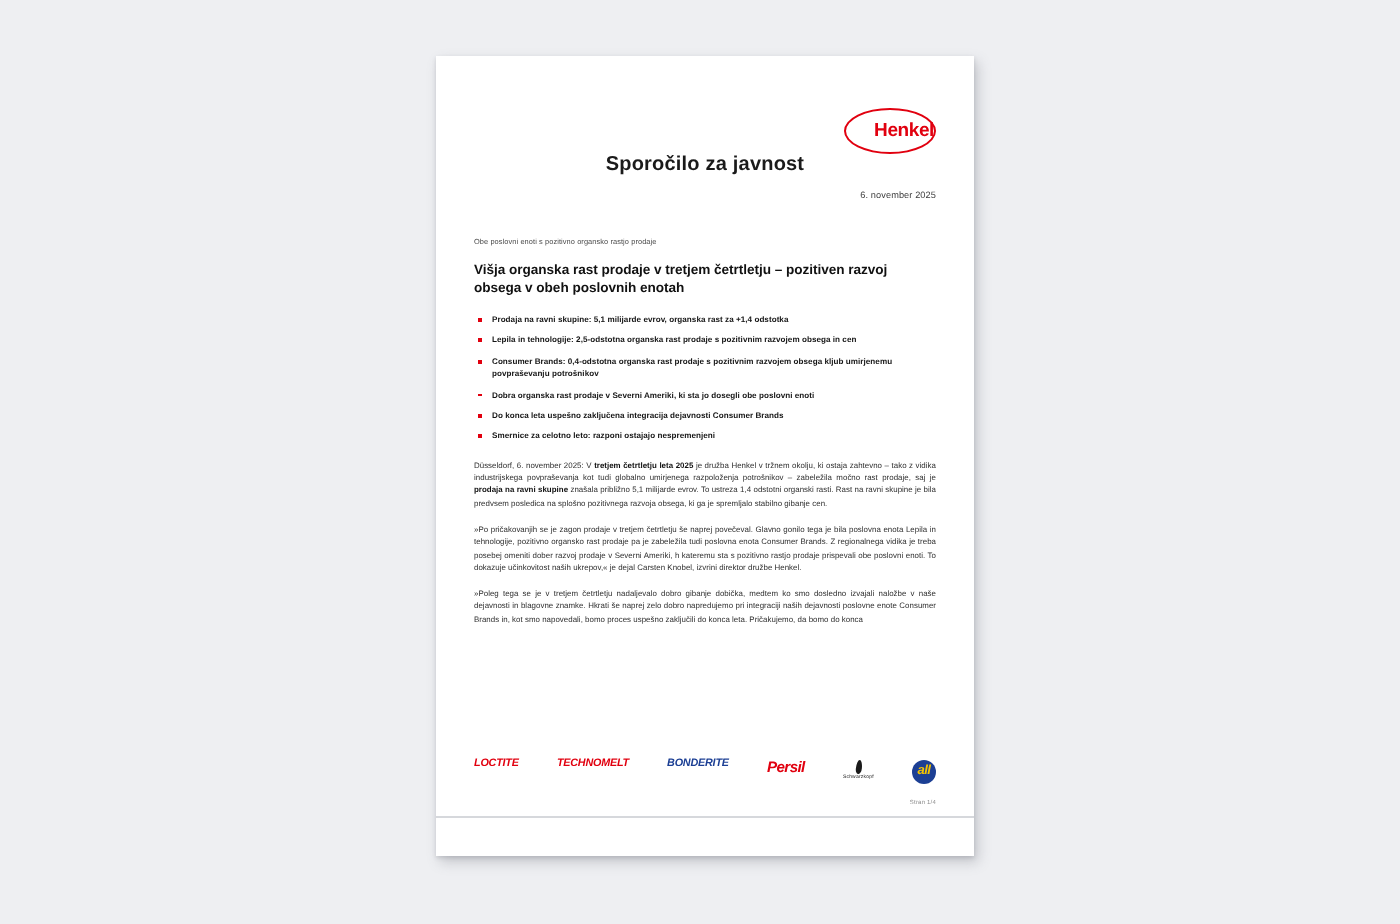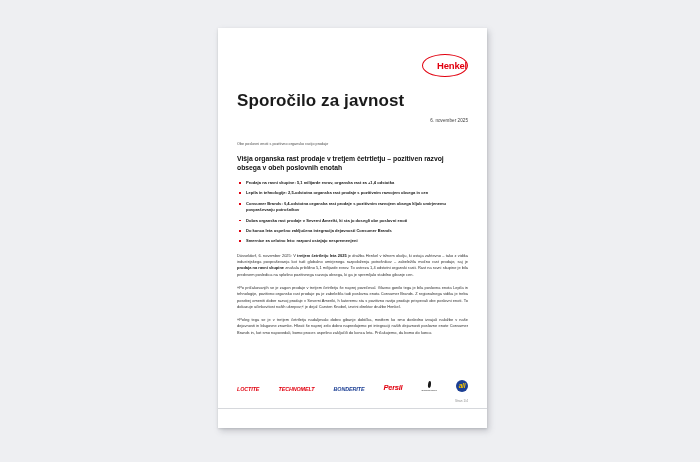--- a/index.html
+++ b/index.html
@@ -54,23 +54,22 @@
   .henkel-logo span {
     color: #e1000f;
     font-size: 9.5px;
     font-weight: bold;
     letter-spacing: -0.2px;
     line-height: 1;
   }
 
   
   .doc-kicker {
-    text-align: left;
-    margin-top: 14px;
-    font-size: 17px;
+    text-align: center;
+    font-size: 10px;
     font-weight: bold;
     color: #1a1a1a;
     letter-spacing: 0.1px;
   }
   .doc-date {
     text-align: right;
     margin-top: 7px;
     font-size: 4.6px;
     color: #3d3d3d;
     letter-spacing: 0.05px;
@@ -129,21 +128,21 @@
   .para + .para { margin-top: 6.5px; }
   .para b { color: #111111; }
 
   
   .brand-strip {
     position: absolute;
     left: 19px;
     right: 19px;
     bottom: 36px;
     display: flex;
-    align-items: flex-end;
+    align-items: flex-start;
     justify-content: space-between;
   }
   .brand {
     font-size: 5.4px;
     font-weight: bold;
     letter-spacing: -0.1px;
     line-height: 1;
     white-space: nowrap;
   }
   .brand-loctite { color: #e1000f; font-style: italic; }

